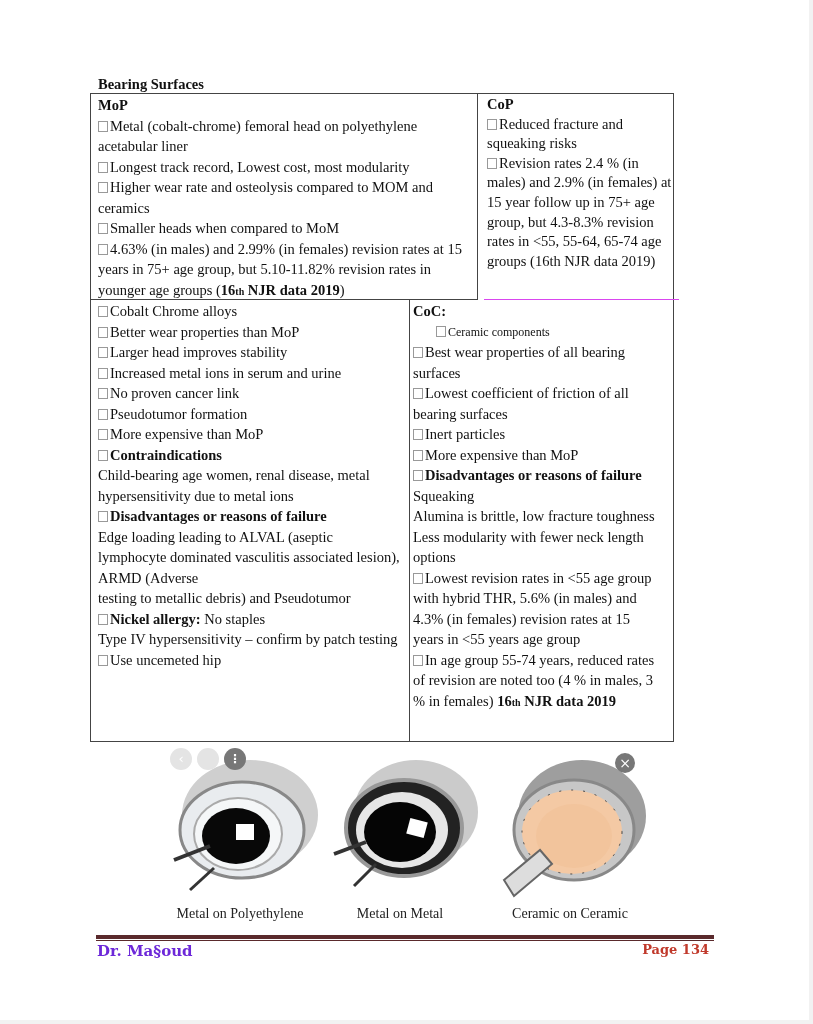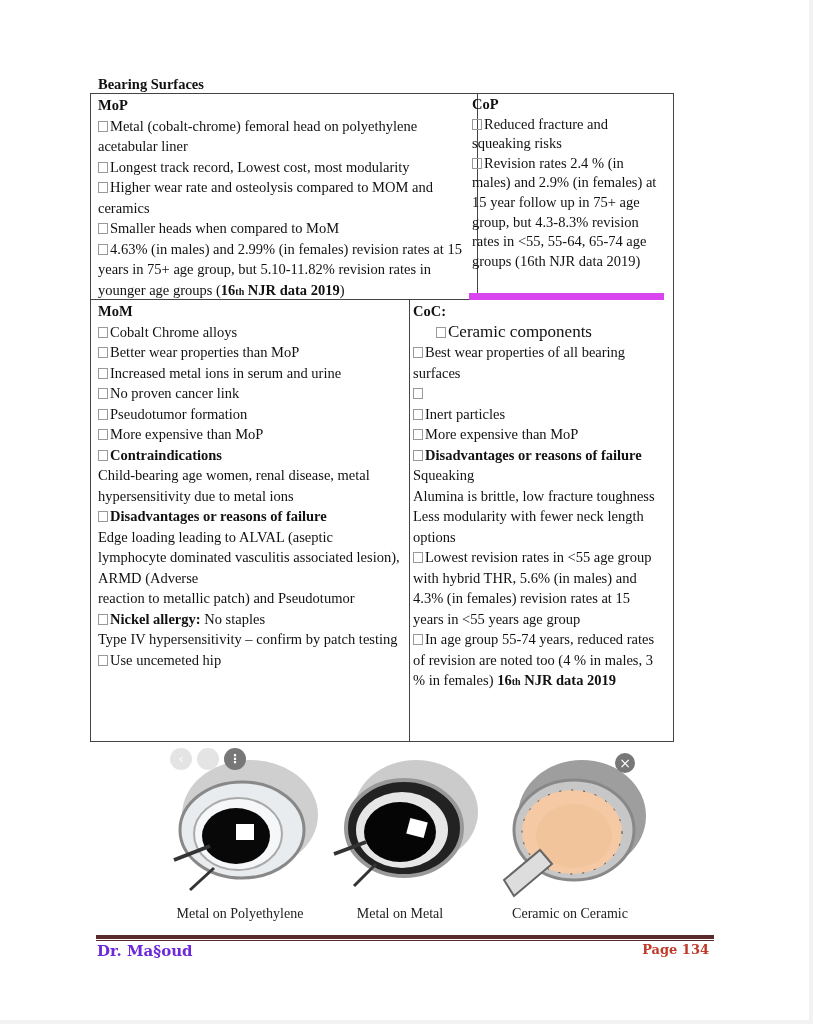--- a/index.html
+++ b/index.html
@@ -2,27 +2,27 @@
 <html><head>
 <meta charset="utf-8">
 <style>
   html,body{margin:0;padding:0;}
   body{width:813px;height:1024px;background:#f2f2f2;position:relative;overflow:hidden;font-family:"Liberation Serif","DejaVu Serif",serif;color:#111;}
   .page{position:absolute;left:0;top:0;width:809px;height:1020px;background:#fff;}
   .doc-title{position:absolute;left:98px;top:76px;font-weight:bold;font-size:14.5px;}
   .tbl{position:absolute;left:90px;top:93px;width:584px;height:649px;border:1px solid #444;box-sizing:border-box;text-decoration:underline;}
   .cell{position:absolute;box-sizing:border-box;padding:1px 6px 0 7px;font-size:14.5px;line-height:20.5px;}
   .c-mop{left:0;top:0;width:387px;height:206px;border-right:1px solid #444;border-bottom:1px solid #444;}
-  .c-cop{left:378px;top:0;width:195px;height:206px;border-bottom:7px solid #d946ef;padding-left:3px;line-height:19.6px;}
+  .c-cop{left:393px;top:0;width:195px;height:206px;border-bottom:1px solid #d946ef;padding-left:3px;line-height:19.6px;}
   .c-mom{left:0;top:206px;width:319px;height:441px;border-right:1px solid #444;}
   .c-coc{left:319px;top:206px;width:263px;height:441px;padding-left:3px;line-height:20.5px;}
   .h{font-weight:bold;font-size:14.5px;}
   .box{display:inline-block;width:10px;height:11px;border:1px solid #999;box-sizing:border-box;margin-right:2px;vertical-align:-1px;}
   .b{font-weight:bold;}
-  .big{font-size:17px;padding-left:23px;}
+  .big{font-size:12px;padding-left:23px;}
   .sub{font-size:10px;font-weight:bold;}
   p{margin:0;}
   .imgs{position:absolute;left:160px;top:742px;width:490px;height:190px;}
   .fig{position:absolute;top:0;width:160px;height:190px;}
   .fig svg{position:absolute;left:10px;top:8px;}
   .cap{position:absolute;top:164px;left:0;width:100%;text-align:center;font-family:Liberation Serif, serif;font-size:14px;color:#222;}
   .ovl{position:absolute;border-radius:50%;}
   .rule1{position:absolute;left:96px;top:935px;width:618px;height:4px;background:#5a2a2c;}
   .rule2{position:absolute;left:96px;top:940px;width:618px;height:1px;background:#5a2a2c;}
   .foot-l{position:absolute;left:97px;top:942px;font-family:"DejaVu Serif",serif;font-weight:bold;color:#6d28d9;font-size:15px;}
@@ -45,42 +45,42 @@
       <p><span class="box"></span><span>4.63% (in males) and 2.99% (in females) revision rates at 15 years in 75+ age group, but 5.10-11.82% revision rates in younger age groups (</span><span class="b"><span>16</span><span class="sub">th</span><span> NJR data 2019</span></span><span>)</span></p>
     </div>
 
     <div class="cell c-cop">
       <p class="h">CoP</p>
       <p><span class="box"></span><span>Reduced fracture and squeaking risks</span></p>
       <p><span class="box"></span><span>Revision rates 2.4 % (in males) and 2.9% (in females) at 15 year follow up in 75+ age group, but 4.3-8.3% revision rates in &lt;55, 55-64, 65-74 age groups (16th NJR data 2019)</span></p>
     </div>
 
     <div class="cell c-mom">
-      <p class="h">MoM</p>
       <p><span class="box"></span><span>Cobalt Chrome alloys</span></p>
       <p><span class="box"></span><span>Better wear properties than MoP</span></p>
+      <p><span class="box"></span><span>Larger head improves stability</span></p>
       <p><span class="box"></span><span>Increased metal ions in serum and urine</span></p>
       <p><span class="box"></span><span>No proven cancer link</span></p>
       <p><span class="box"></span><span>Pseudotumor formation</span></p>
       <p><span class="box"></span><span>More expensive than MoP</span></p>
       <p class="b"><span class="box"></span><span>Contraindications</span></p>
       <p>Child-bearing age women, renal disease, metal hypersensitivity due to metal ions</p>
       <p class="b"><span class="box"></span><span>Disadvantages or reasons of failure</span></p>
       <p>Edge loading leading to ALVAL (aseptic lymphocyte dominated vasculitis associated lesion), ARMD (Adverse</p>
-      <p>reaction to metallic patch) and Pseudotumor</p>
+      <p>testing to metallic debris) and Pseudotumor</p>
       <p><span class="box"></span><span class="b">Nickel allergy:</span><span> No staples</span></p>
       <p>Type IV hypersensitivity – confirm by patch testing</p>
       <p><span class="box"></span><span>Use uncemeted hip</span></p>
     </div>
 
     <div class="cell c-coc">
       <p class="h">CoC:</p>
       <p class="big"><span class="box"></span><span>Ceramic components</span></p>
       <p><span class="box"></span><span>Best wear properties of all bearing surfaces</span></p>
-      <p><span class="box"></span></p>
+      <p><span class="box"></span><span>Lowest coefficient of friction of all bearing surfaces</span></p>
       <p><span class="box"></span><span>Inert particles</span></p>
       <p><span class="box"></span><span>More expensive than MoP</span></p>
       <p class="b"><span class="box"></span><span>Disadvantages or reasons of failure</span></p>
       <p>Squeaking</p>
       <p>Alumina is brittle, low fracture toughness</p>
       <p>Less modularity with fewer neck length options</p>
       <p><span class="box"></span><span>Lowest revision rates in &lt;55 age group with hybrid THR, 5.6% (in males) and 4.3% (in females) revision rates at 15</span></p>
       <p>years in &lt;55 years age group</p>
       <p><span class="box"></span><span>In age group 55-74 years, reduced rates of revision are noted too (4 % in males, 3 % in females) </span><span class="b"><span>16</span><span class="sub">th</span><span> NJR data 2019</span></span></p>
     </div>

